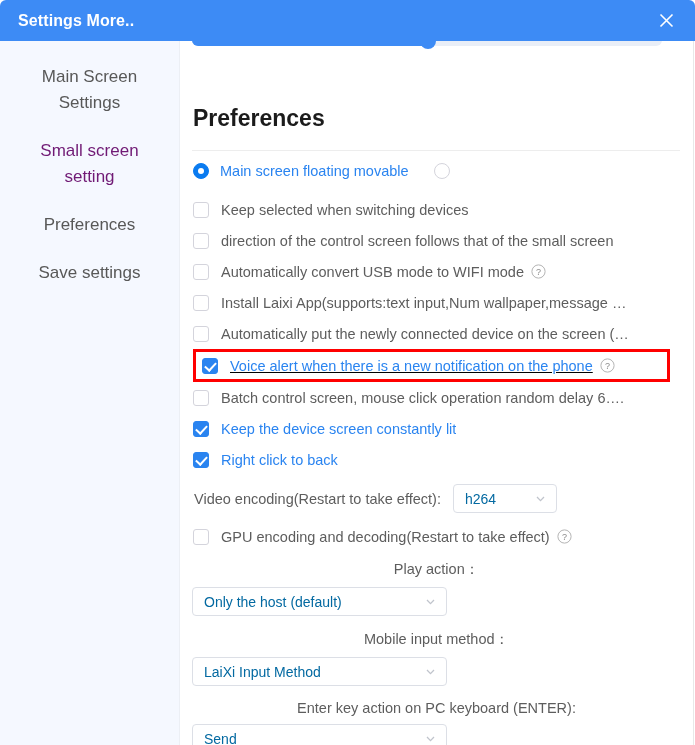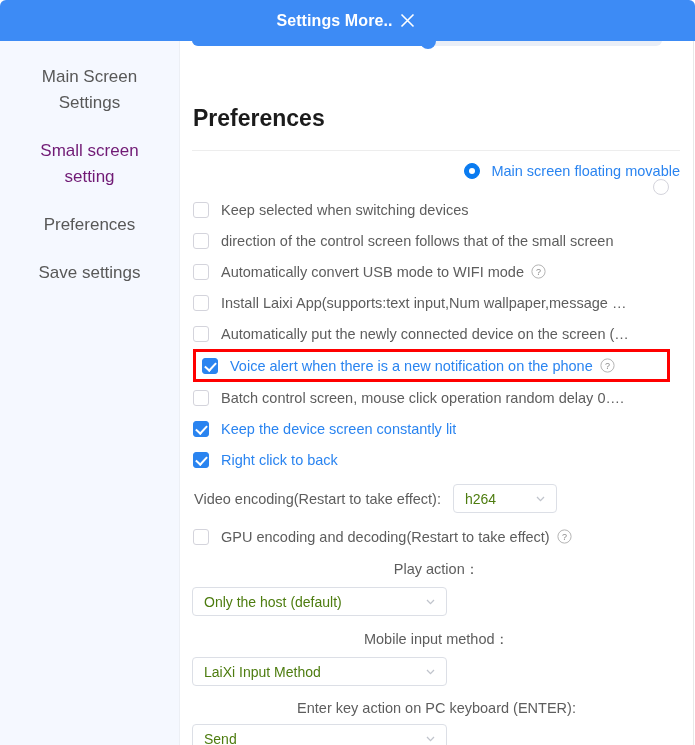--- a/index.html
+++ b/index.html
@@ -23,21 +23,21 @@
   
   .titlebar {
     position: absolute;
     top: 0; left: 0;
     width: 695px;
     height: 41px;
     background: #3d8bf5;
     border-radius: 6px 6px 0 0;
     display: flex;
     align-items: center;
-    justify-content: center;
+    justify-content: space-between;
     padding: 0 14px 0 18px;
     z-index: 40;
   }
   .titlebar-title {
     color: #ffffff;
     font-size: 16px;
     font-weight: bold;
     letter-spacing: 0.1px;
   }
   .close-btn {
@@ -186,21 +186,21 @@
   }
   .rdo.checked::after {
     content: "";
     position: absolute;
     left: 4px; top: 4px;
     width: 6px; height: 6px;
     border-radius: 50%;
     background: #ffffff;
   }
 
-  .radio-group { display: flex; align-items: flex-end; height: 31px; padding-left: 1px; flex-direction: column; }
+  .radio-group { display: flex; align-items: flex-start; height: 31px; padding-left: 1px; }
   .radio-opt { display: flex; align-items: center; }
   .radio-gap { width: 25px; }
 
   .help-icon {
     width: 15px; height: 15px;
     margin-left: 7px;
     flex: none;
     cursor: pointer;
   }
   .help-icon svg { display: block; }
@@ -231,21 +231,21 @@
   .select {
     height: 29px;
     border: 1px solid #dcdfe6;
     border-radius: 4px;
     background: #ffffff;
     display: flex;
     align-items: center;
     justify-content: space-between;
     padding: 0 9px 0 11px;
     font-size: 14px;
-    color: #4d7c0f;
+    color: #0369a1;
     cursor: pointer;
   }
   .select .chev { color: #c0c4cc; display: flex; align-items: center; }
   .select .chev svg { display: block; }
   .select-sm { width: 104px; margin-left: 12px; }
   .select-lg { width: 255px; text-align: right; }
 
   .row-gap-a { height: 12px; }
   .row-gap-b { height: 9px; }
   .row-gap-c { height: 8px; }
@@ -331,35 +331,35 @@
       <div class="opt-row">
         <span class="cbx"></span>
         <span class="opt-label">Install Laixi App(supports:text input,Num wallpaper,message …</span>
       </div>
 
       <div class="opt-row">
         <span class="cbx"></span>
         <span class="opt-label">Automatically put the newly connected device on the screen (…</span>
       </div>
 
-      <div class="opt-row" style="height:33px;">
+      <div class="opt-row" style="height:33px;text-decoration:underline;">
         <div class="highlight-box" style="top:0;"></div>
         <span class="cbx checked" style="margin-left:9px;"></span>
         <span class="opt-label blue">Voice alert when there is a new notification on the phone</span>
         <span class="help-icon">
           <svg width="15" height="15" viewBox="0 0 15 15">
             <circle cx="7.5" cy="7.5" r="6.6" fill="none" stroke="#b4b4b4" stroke-width="1"></circle>
             <text x="7.5" y="11" text-anchor="middle" font-size="9" fill="#8a8a8a" font-family="Liberation Sans, sans-serif">?</text>
           </svg>
         </span>
       </div>
 
       <div class="opt-row">
         <span class="cbx"></span>
-        <span class="opt-label">Batch control screen, mouse click operation random delay 0….</span>
+        <span class="opt-label">Batch control screen, mouse click operation random delay 6….</span>
       </div>
 
       <div class="opt-row">
         <span class="cbx checked"></span>
         <span class="opt-label blue">Keep the device screen constantly lit</span>
       </div>
 
       <div class="opt-row">
         <span class="cbx checked"></span>
         <span class="opt-label blue">Right click to back</span>

